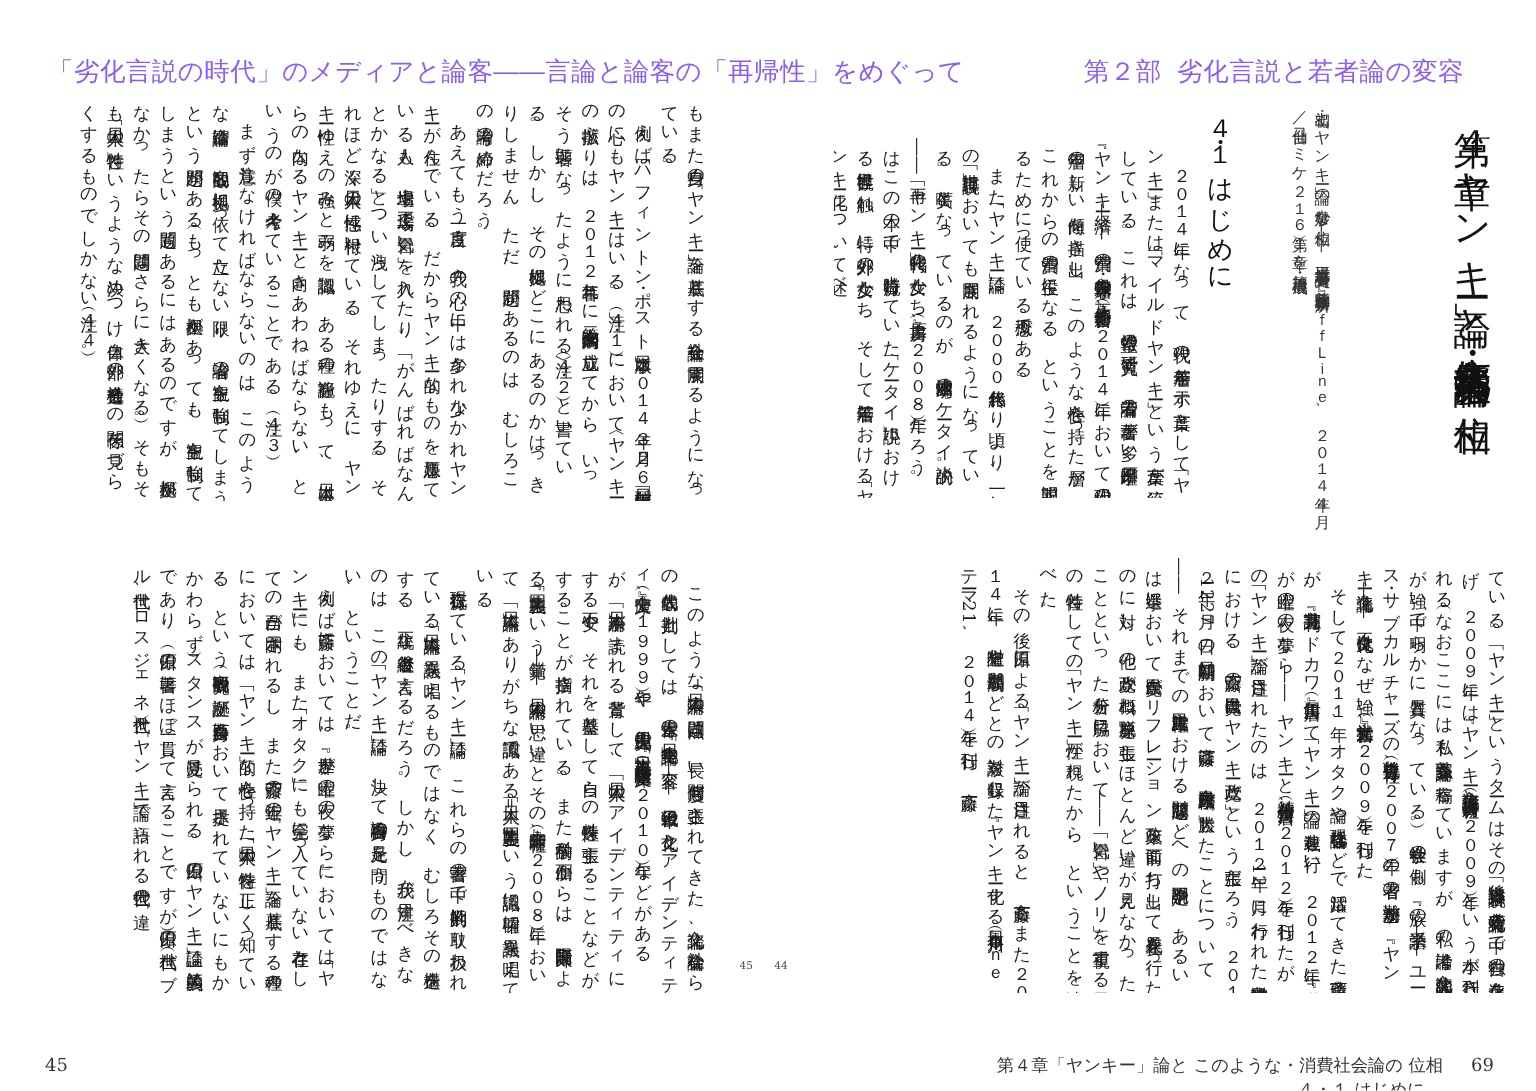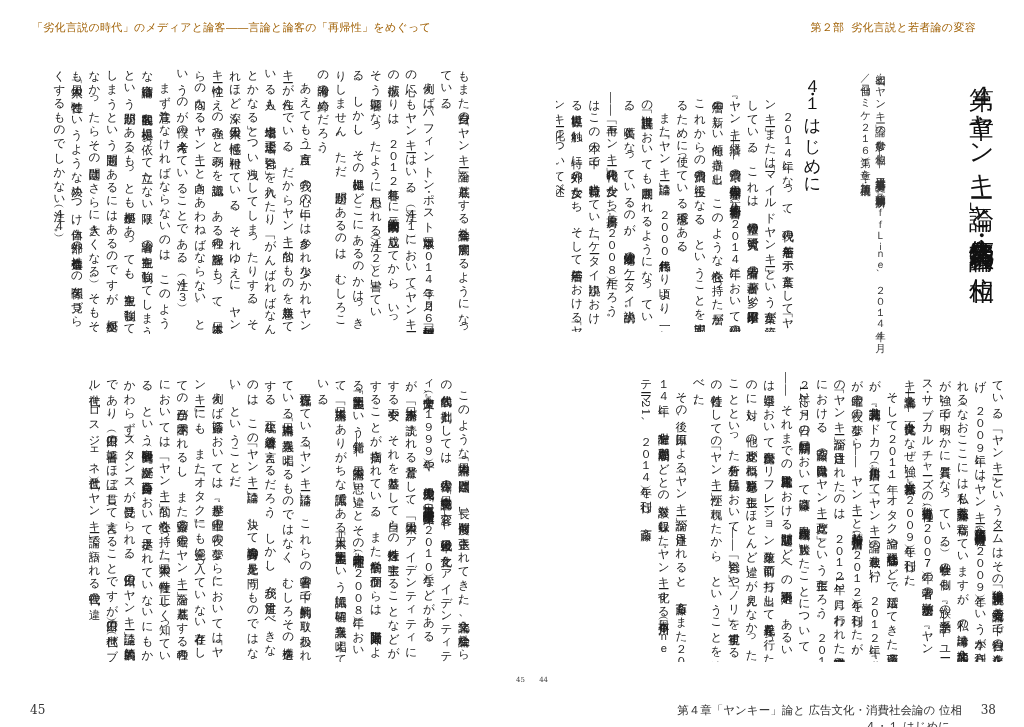--- a/index.html
+++ b/index.html
@@ -2,21 +2,21 @@
 <html><head>
 <meta charset="utf-8">
 <style>
   html, body { margin: 0; padding: 0; background: #ffffff; }
   body {
     width: 1024px; height: 727px; position: relative; overflow: hidden;
     font-family: "DejaVu Serif", "Liberation Serif", serif;
     color: #1a1a1a;
   }
   .running-head {
-    position: absolute; top: 20px; font-size: 11px; color: #a16207;
+    position: absolute; top: 36px; font-size: 17px; color: #8b5cf6;
     font-family: "DejaVu Serif", serif; white-space: nowrap; letter-spacing: 0.3px;
   }
   .rh-left { left: 32px; }
   .rh-right { right: 48px; font-family: Liberation Mono, monospace; }
 
   .page { position: absolute; top: 62px; height: 610px; }
   .page-left { left: 40px; width: 432px; }
   .page-right { left: 556px; width: 450px; }
 
   .vtext {
@@ -48,22 +48,22 @@
     position: absolute; right: 182px; top: 6px; height: 150px;
     writing-mode: vertical-rl; font-family: "DejaVu Sans", sans-serif;
     font-size: 17px; line-height: 22px; color: #111;
   }
   .r-upper { right: 210px; top: 30px; width: 240px; height: 240px; }
   .r-lower { right: 0px; top: 310px; width: 450px; height: 290px; }
   .l-upper { right: 0px; top: 0px; width: 432px; height: 272px; }
   .l-lower { right: 0px; top: 310px; width: 432px; height: 290px; }
 
   .center-nums {
-    position: absolute; top: 640px; left: 516px; font-size: 7px; color: #444;
-    font-family: "DejaVu Serif", serif; word-spacing: 12px; margin-top: 36px;
+    position: absolute; top: 640px; left: 493px; font-size: 7px; color: #444;
+    font-family: "DejaVu Serif", serif; word-spacing: 12px;
   }
   .folio { position: absolute; top: 703px; font-size: 12px; color: #333; font-family: "DejaVu Serif", serif; text-align: center; }
   .folio-left { left: 30px; }
   .folio-right { right: 28px; }
   .running-foot {
     position: absolute; right: 62px; font-size: 11.5px; color: #333;
     font-family: "DejaVu Serif", serif; text-align: right; white-space: nowrap;
   }
   .rf-1 { top: 703px; }
   .rf-2 { top: 719px; right: 74px; }
@@ -99,15 +99,15 @@
     <p>また「ヤンキー」論は、２０００年代終わり頃より、一部の「批評」言説においても展開されるようになっている。嚆矢となっているのが、速水健朗の『ケータイ小説的。――「再ヤンキー化」時代の少女たち』（原書房、２００８年）だろう。速水はこの本の中で、当時流行していた「ケータイ小説」における世界観に触れ、特に郊外の少女たち、そして若年層における「ヤンキー化」について述べ</p>
   </div>
   <div class="block vtext r-lower">
     <p class="noindent">ている。「ヤンキー」というタームはその後「批評」系言説や若者文化論の中で独自の進化を遂げ、２００９年には『ヤンキー文化論序説』（河出書房新社、２００９年）という本が刊行される（なおここには私も義家弘介論を寄稿していますが、私の論考は文化論的な色彩が強い中で明らかに異質となっている）。社会学の側も、『族の系譜学――ユース・サブカルチャーズの戦後史』（青弓社、２００７年）の著者の難波功士が、『ヤンキー進化論――不良文化はなぜ強い』（光文社新書、２００９年）を刊行した。</p>
     <p>そして２０１１年、オタク論や現代社会論などで活躍してきた斎藤環が、文芸誌『月刊カドカワ』（角川書店）にて「ヤンキー」論の連載を行い、２０１２年に『世界が土曜の夜の夢なら――ヤンキーと精神分析』（角川書店、２０１２年）を刊行したが、斎藤の「ヤンキー」論が注目されたのは、２０１２年12月に行われた衆議院議員総選挙における、斎藤の「自民党はヤンキー政党だ」という主張だろう。２０１２年12月27日の朝日新聞において斎藤は、自民党政権が「大勝」したことについて――それまでの民主党政権における財源問題などへの説明不足や、あるいは選挙において自民党がリフレーション政策を前面に打ち出して差異化を行ったのに対し、他の政党が概ね「脱原発」を主張しほとんど違いが見えなかったことといった分析を脇目において――「気合い」や「ノリ」を重視する日本人の特性としての「ヤンキー」性が現れたから、ということを述べた。</p>
     <p>その後、原田による「ヤンキー」論が注目されると、斎藤もまた２０１４年に、村上隆や與那覇潤などとの対談を収録した『ヤンキー化する日本』（角川Ｏｎｅテーマ21、２０１４年）を刊行し、斎藤</p>
   </div>
 </div>
 
 <div class="folio folio-left">45</div>
-<div class="running-foot rf-1">第４章「ヤンキー」論と 広告文化・消費社会論の 位相</div>
+<div class="running-foot rf-1">第４章「ヤンキー」論と このような・消費社会論の 位相</div>
 <div class="running-foot rf-2">４・１ はじめに</div>
-<div class="folio folio-right">38</div>
+<div class="folio folio-right">69</div>
 
 </body></html>

